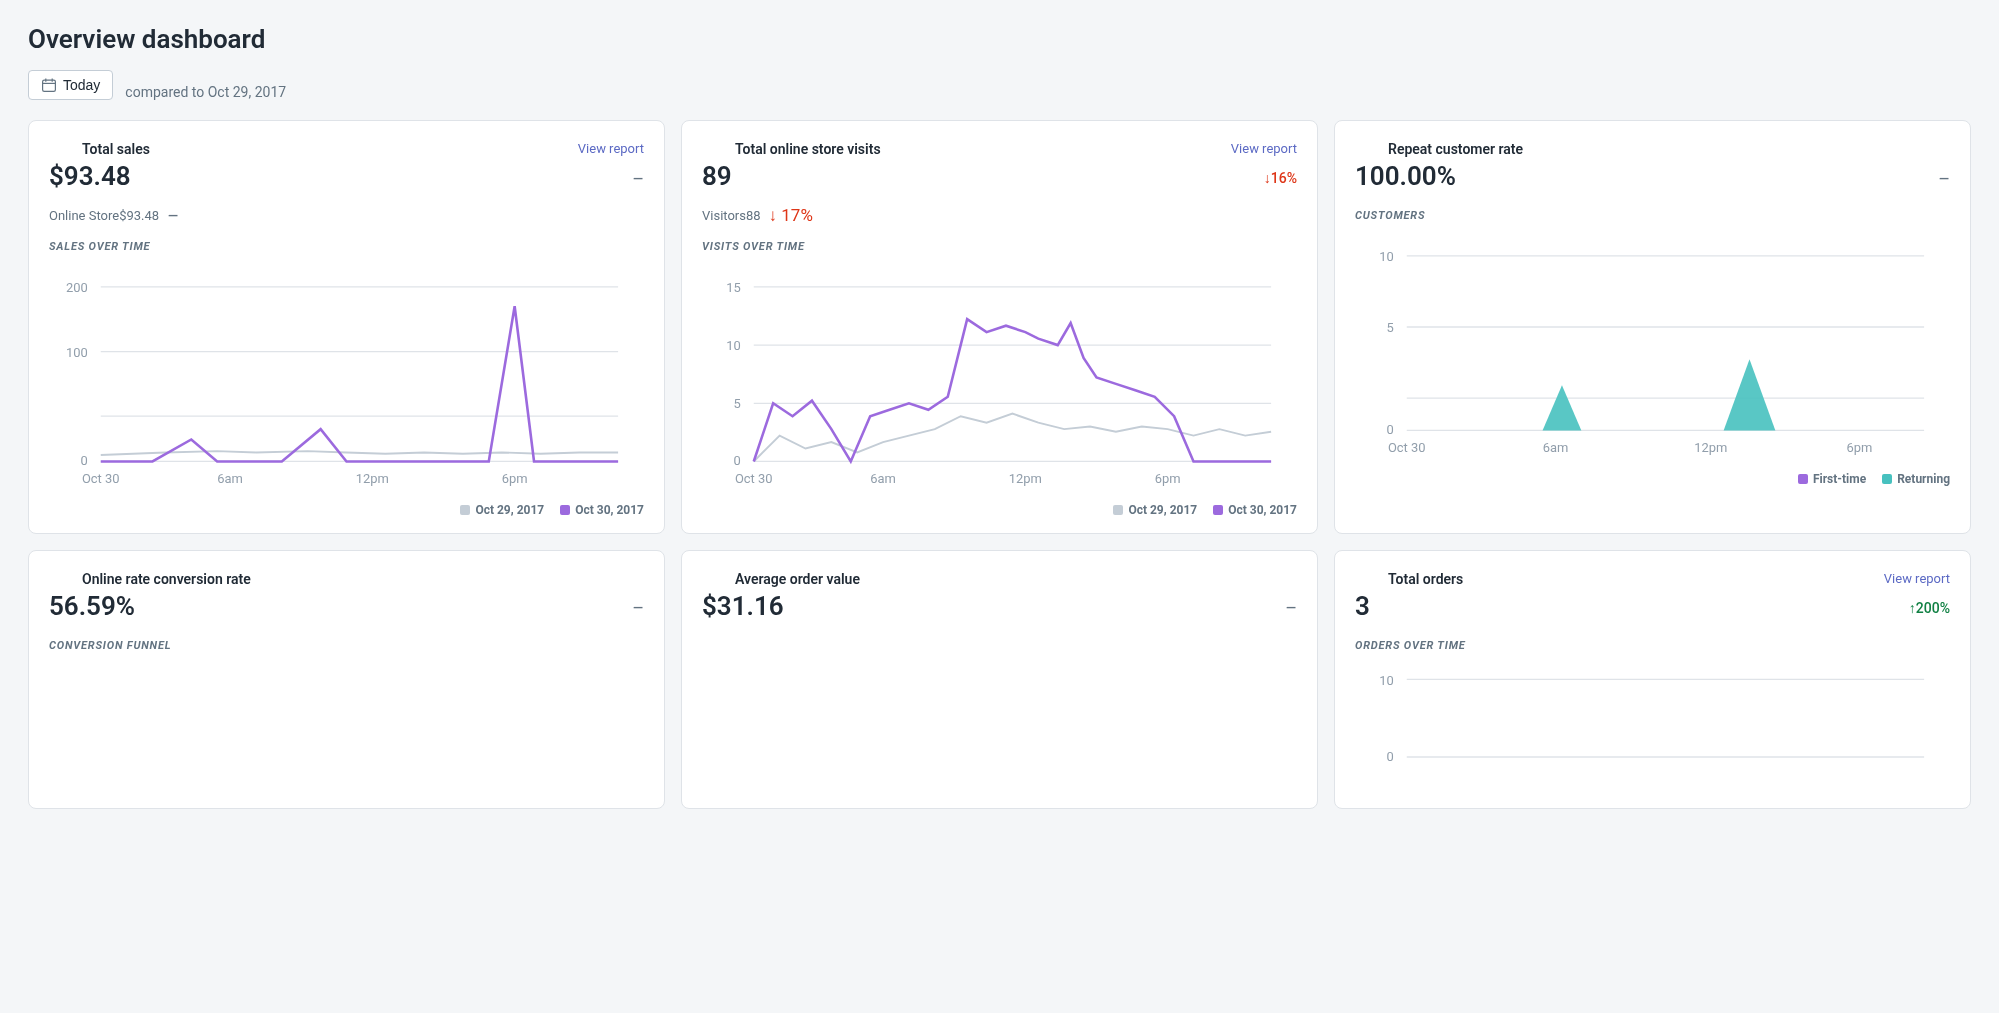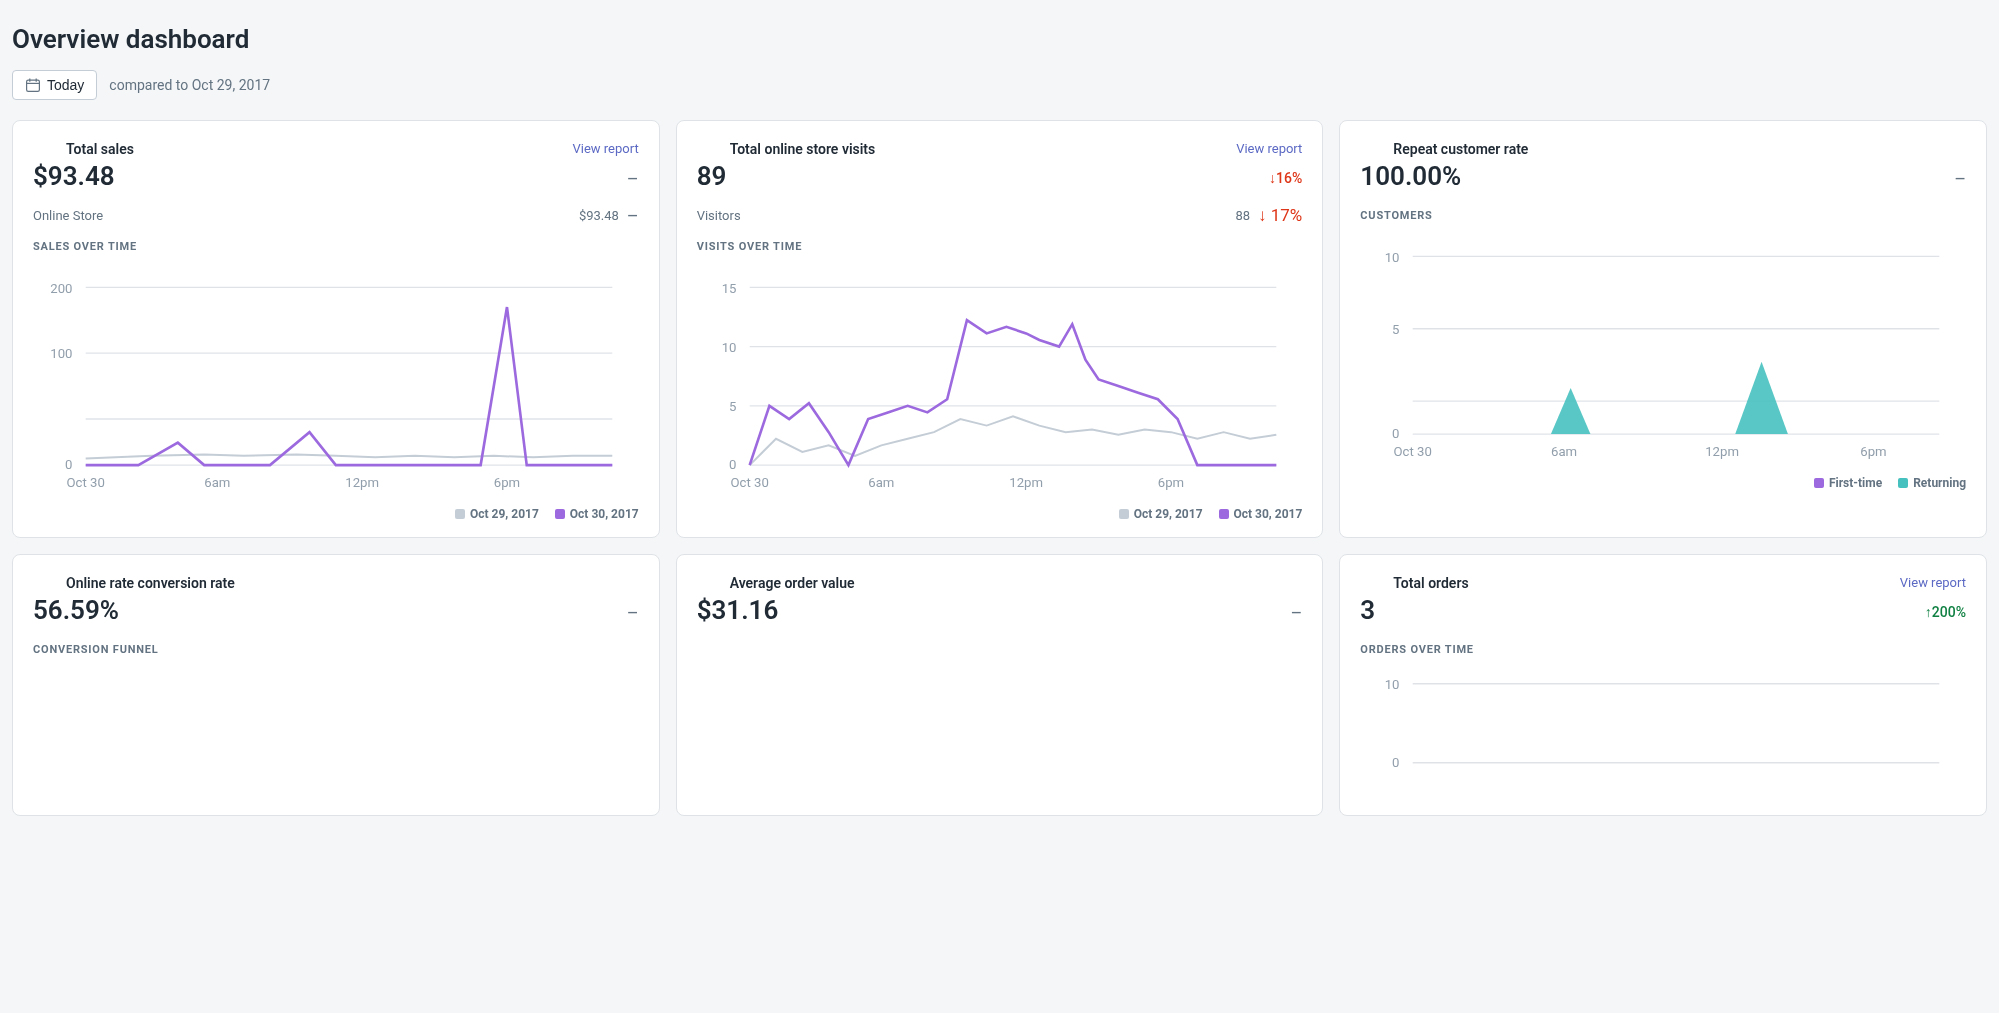--- a/index.html
+++ b/index.html
@@ -3,32 +3,32 @@
   <meta charset="utf-8">
   <style>
     * { box-sizing: border-box; margin: 0; padding: 0; }
     body {
       font-family: -apple-system, BlinkMacSystemFont, "Segoe UI", Roboto, Helvetica, Arial, sans-serif;
       background: #f4f6f8;
       color: #212b36;
       font-size: 14px;
     }
     .page {
-      padding: 24px 12px;
+      padding: 24px 28px;
       max-width: 1999px;
     }
     h1 {
       font-size: 26px;
       font-weight: 600;
       margin-bottom: 16px;
       color: #212b36;
     }
     .date-bar {
       display: flex;
-      align-items: center;
+      align-items: flex-end;
       gap: 12px;
       margin-bottom: 20px;
     }
     .date-button {
       display: flex;
       align-items: center;
       gap: 6px;
       border: 1px solid #c4cdd6;
       border-radius: 4px;
       padding: 6px 12px;
@@ -85,39 +85,39 @@
       margin-bottom: 4px;
     }
     .metric-change {
       font-size: 14px;
       font-weight: 500;
     }
     .change-negative { color: #de3618; }
     .change-positive { color: #108043; }
     .metric-row {
       display: flex;
-      justify-content: space-between;
       align-items: center;
       font-size: 13px;
       color: #637381;
       margin-top: 10px;
       margin-bottom: 4px;
     }
     .metric-row-value {
       display: flex;
       align-items: center;
       gap: 8px;
     }
     .section-label {
       font-size: 11px;
       font-weight: 700;
       letter-spacing: 0.8px;
       color: #637381;
       text-transform: uppercase;
       margin: 14px 0 8px 0;
+      font-style: italic;
     }
     .dash { color: #637381; font-size: 18px; }
     .metric-header-row {
       display: flex;
       justify-content: space-between;
       align-items: center;
       margin-bottom: 2px;
     }
 
     

